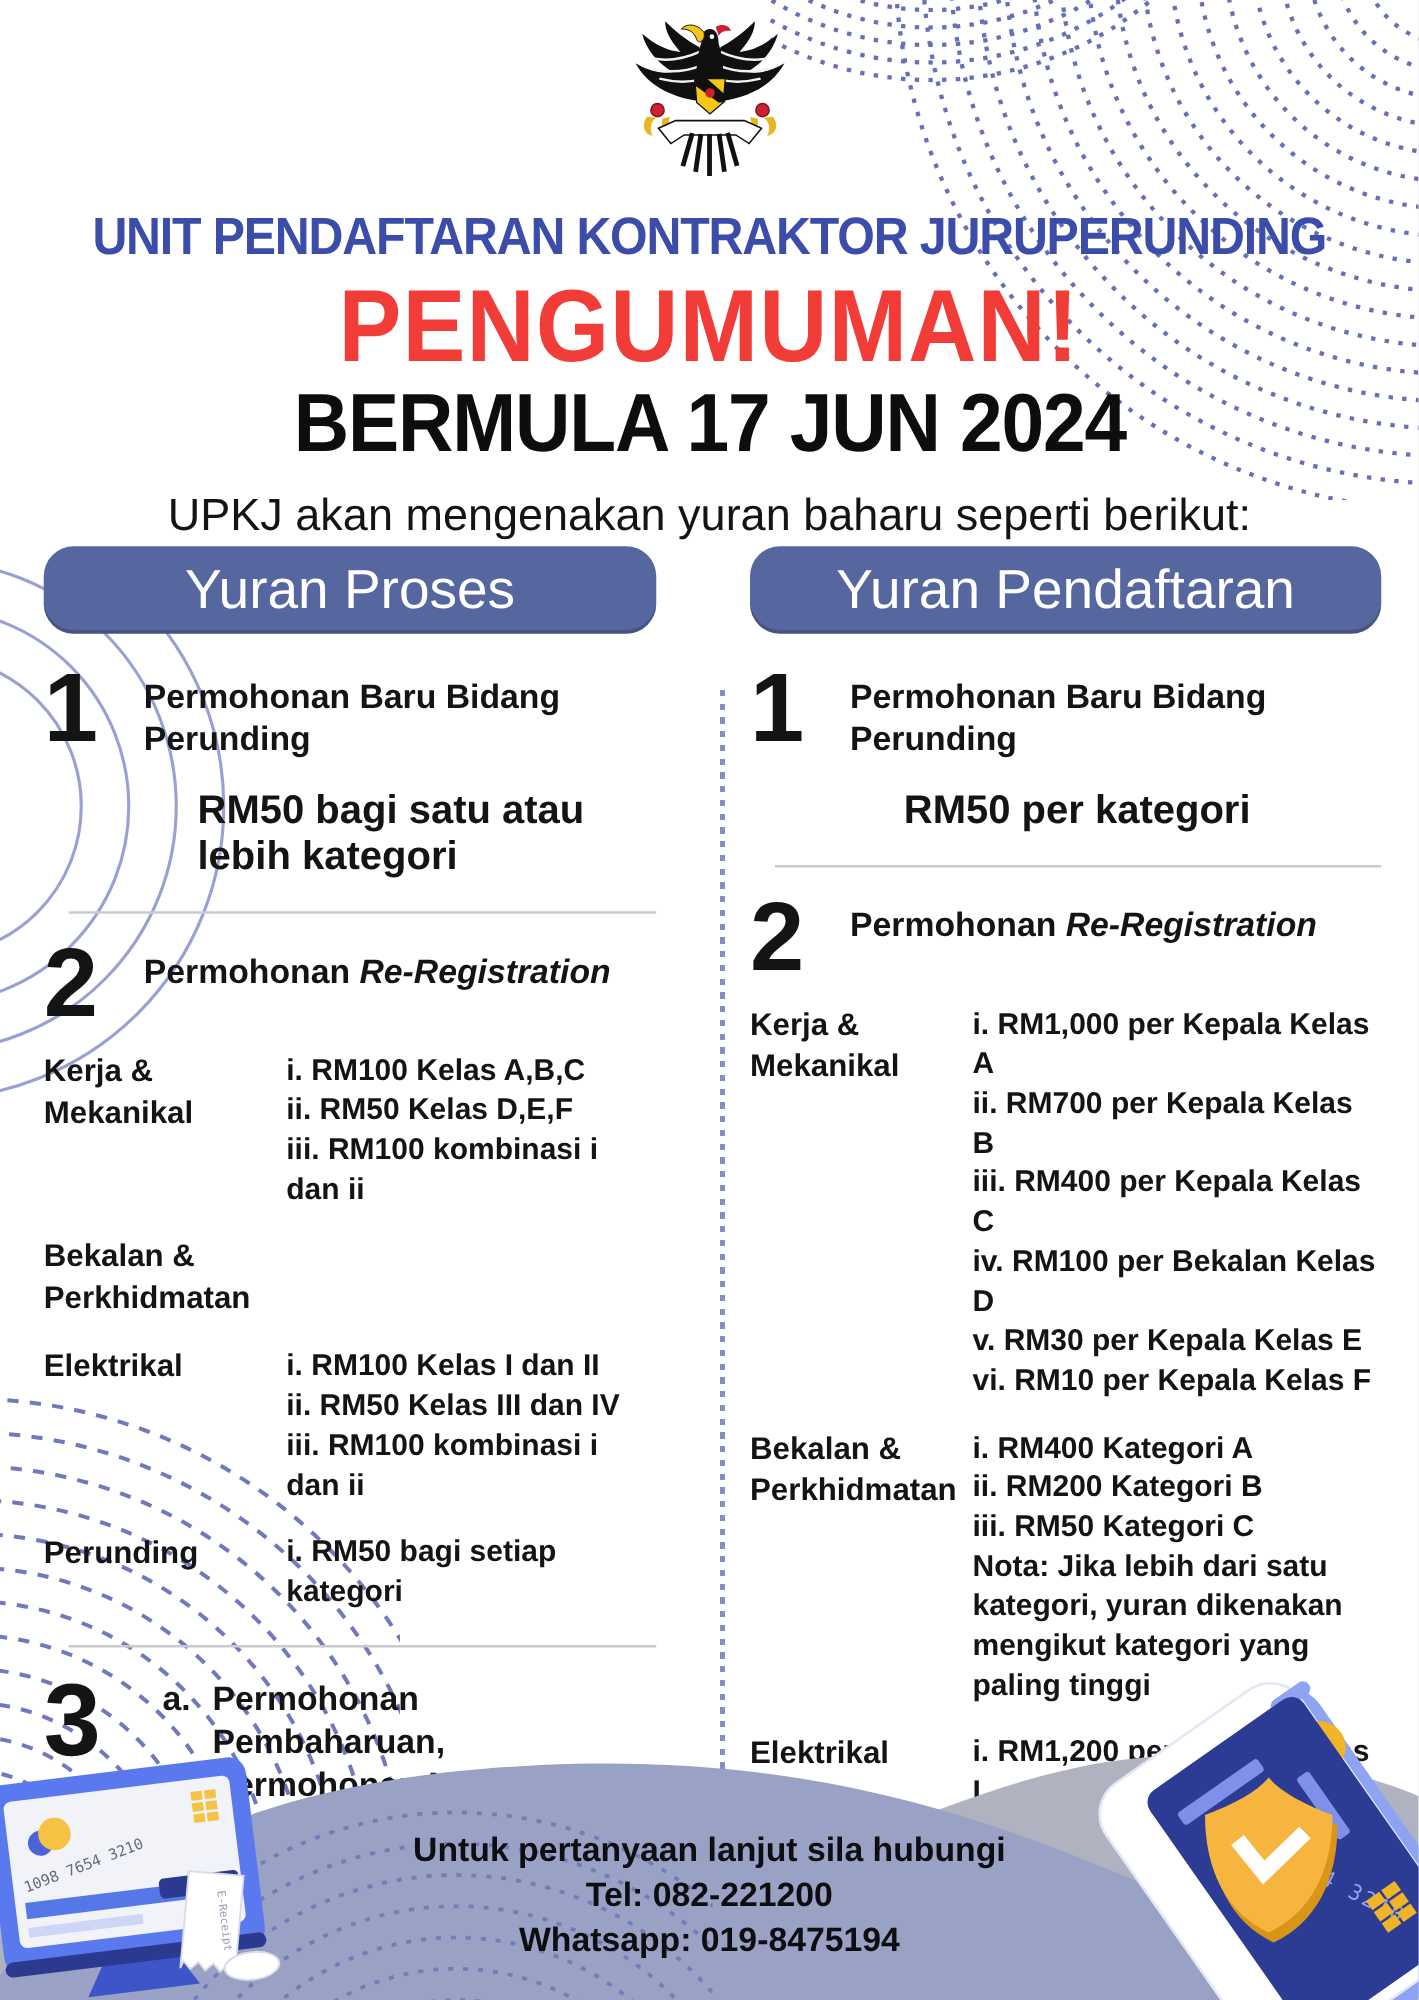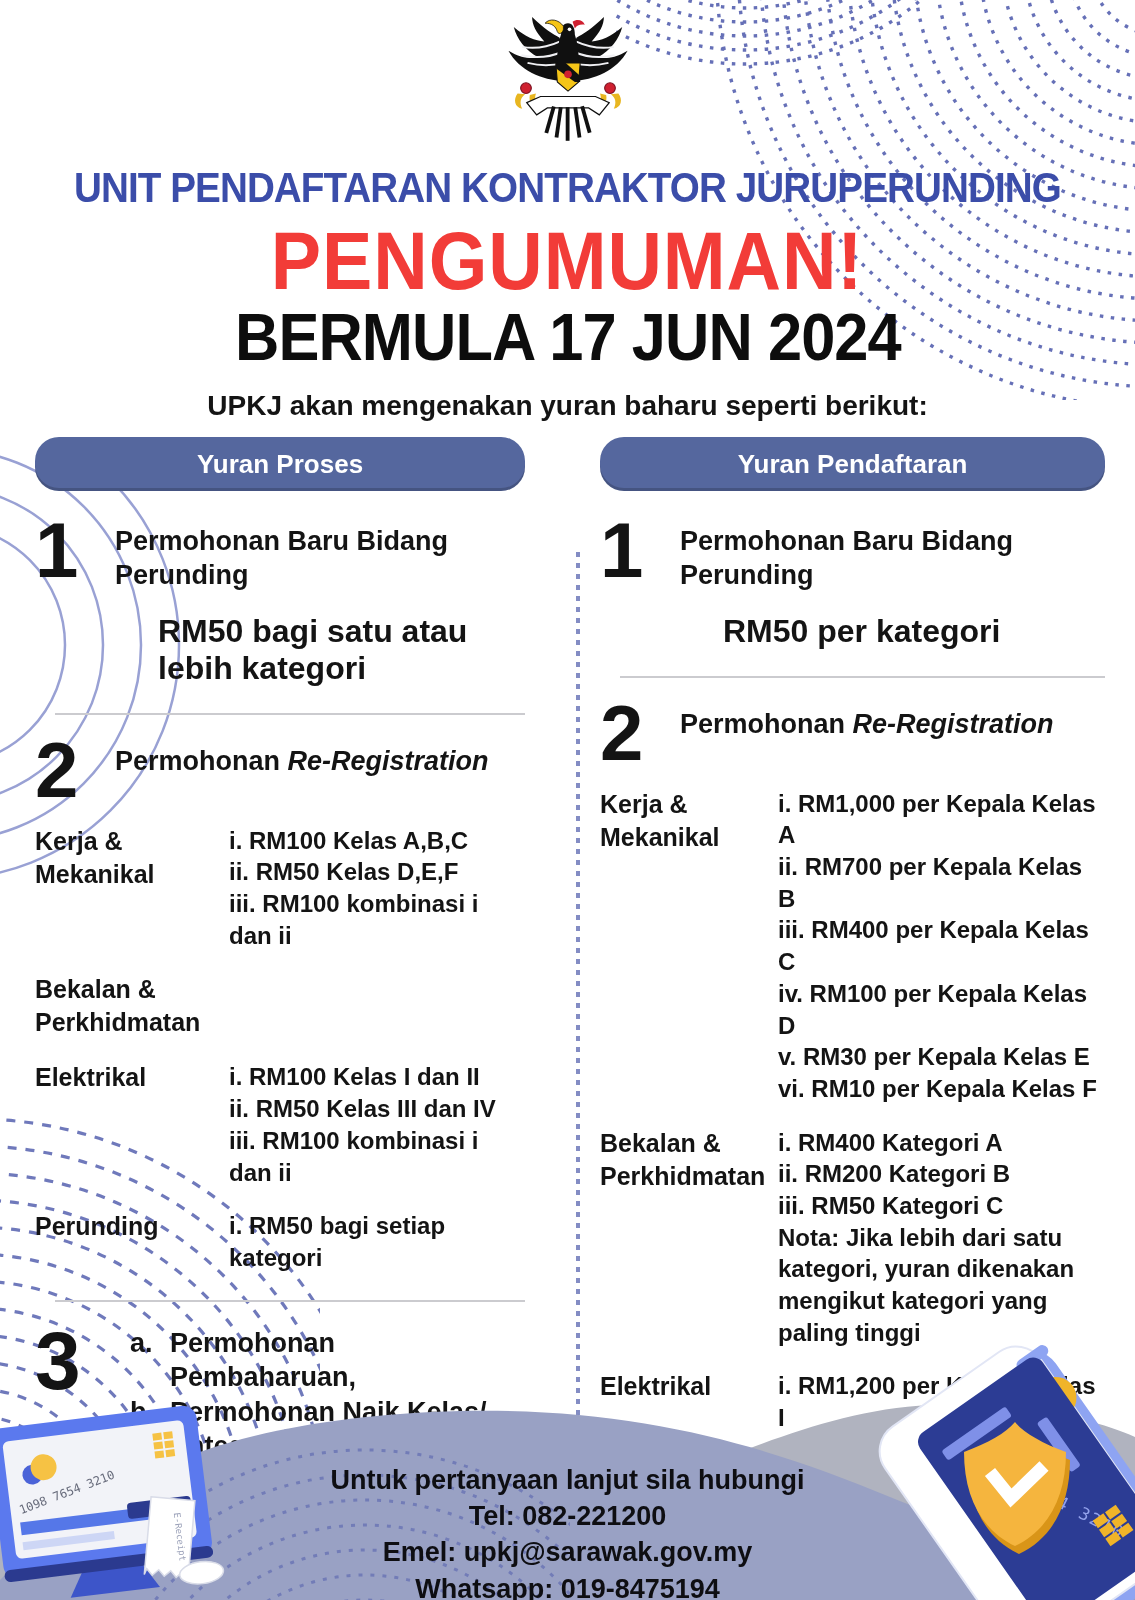--- a/index.html
+++ b/index.html
@@ -16,29 +16,29 @@
     color:#3b4da9;font-size:42px;font-weight:800;letter-spacing:-1px;
     margin-top:4px;line-height:1.05;
   }
   .org-title .cond{display:inline-block;transform:scaleX(.92);transform-origin:center;white-space:nowrap;}
   .announce{
     color:#f23c38;font-size:82px;font-weight:800;line-height:1.0;margin-top:10px;
   }
   .announce .cond{display:inline-block;transform:scaleX(.92);transform-origin:center;letter-spacing:1px;white-space:nowrap;}
   .bermula{font-size:66px;font-weight:800;color:#0d0d0d;line-height:1.0;margin-top:2px;}
   .bermula .cond{display:inline-block;transform:scaleX(.93);transform-origin:center;letter-spacing:-1px;white-space:nowrap;}
-  .intro{font-size:28px;font-weight:700;margin-top:20px;}
+  .intro{font-size:36px;font-weight:400;margin-top:20px;}
   
   .col{position:absolute;top:437px;z-index:5;}
   .col-left{left:35px;width:490px;}
   .col-right{left:600px;width:505px;}
   .col-header{
-    height:54px;border-radius:24px;background:#55679e;color:#fff;
+    height:70px;border-radius:24px;background:#55679e;color:#fff;
     display:flex;align-items:center;justify-content:center;
-    font-size:26px;font-weight:700;box-shadow:inset 0 -3px 0 rgba(0,0,0,.18);
+    font-size:44px;font-weight:400;box-shadow:inset 0 -3px 0 rgba(0,0,0,.18);
   }
   .item{display:grid;grid-template-columns:80px 1fr;margin-top:26px;}
   .num{font-size:78px;font-weight:800;line-height:.85;letter-spacing:-3px;}
   .item-title{font-size:27px;font-weight:700;line-height:1.25;padding-top:8px;}
   .item-note{grid-column:2;font-size:32px;font-weight:700;margin-top:20px;margin-left:43px;}
   .divider{border:none;border-top:2px solid #cbcbcf;margin:26px 0 0 20px;}
   .fee-row{display:grid;grid-template-columns:188px 1fr;column-gap:6px;
     font-size:24px;font-weight:700;line-height:1.32;margin-top:22px;}
   .col-right .fee-row{grid-template-columns:172px 1fr;}
   .fee-label{font-size:25px;}
@@ -268,21 +268,21 @@
         <span>Permohonan </span><i>Re-Registration</i>
       </div>
     </div>
 
     <div class="fee-row">
       <div class="fee-label">Kerja &amp; Mekanikal</div>
       <div>
         <div>i.  RM1,000  per Kepala Kelas A</div>
         <div>ii.  RM700 per Kepala Kelas B</div>
         <div>iii. RM400 per Kepala Kelas C</div>
-        <div>iv. RM100 per Kepala Kelas D</div>
+        <div>iv. RM100 per Bekalan Kelas D</div>
         <div>v.  RM30 per Kepala Kelas E</div>
         <div>vi. RM10 per Kepala Kelas F</div>
       </div>
     </div>
 
     <div class="fee-row">
       <div class="fee-label">Bekalan &amp; Perkhidmatan</div>
       <div>
         <div>i.   RM400 Kategori A</div>
         <div>ii.  RM200 Kategori B</div>
@@ -316,21 +316,20 @@
         <circle cx="215" cy="345" r="245"></circle>
       <circle cx="215" cy="345" r="270"></circle>
         <circle cx="215" cy="345" r="295"></circle>
       <circle cx="215" cy="345" r="320"></circle>
     </g>
   </svg>
 
   <div class="footer">
     <div>Untuk pertanyaan lanjut sila hubungi</div>
     <div>Tel: 082-221200</div>
-    <div>Emel: upkj@sarawak.gov.my</div>
     <div>Whatsapp: 019-8475194</div>
   </div>
 
   <svg class="abs" style="left:-15px;top:1388px;z-index:8;" width="255" height="212" viewBox="0 0 255 212">
     <g transform="rotate(-7 120 120)">
       <polygon points="90,180 150,180 165,205 75,205" fill="#3d55c9"></polygon>
       <rect x="12" y="28" width="210" height="152" rx="14" fill="#5b79ee"></rect>
       <rect x="12" y="170" width="210" height="12" rx="6" fill="#2b3a8f"></rect>
       <rect x="26" y="42" width="182" height="118" rx="6" fill="#f2f3f8"></rect>
 

